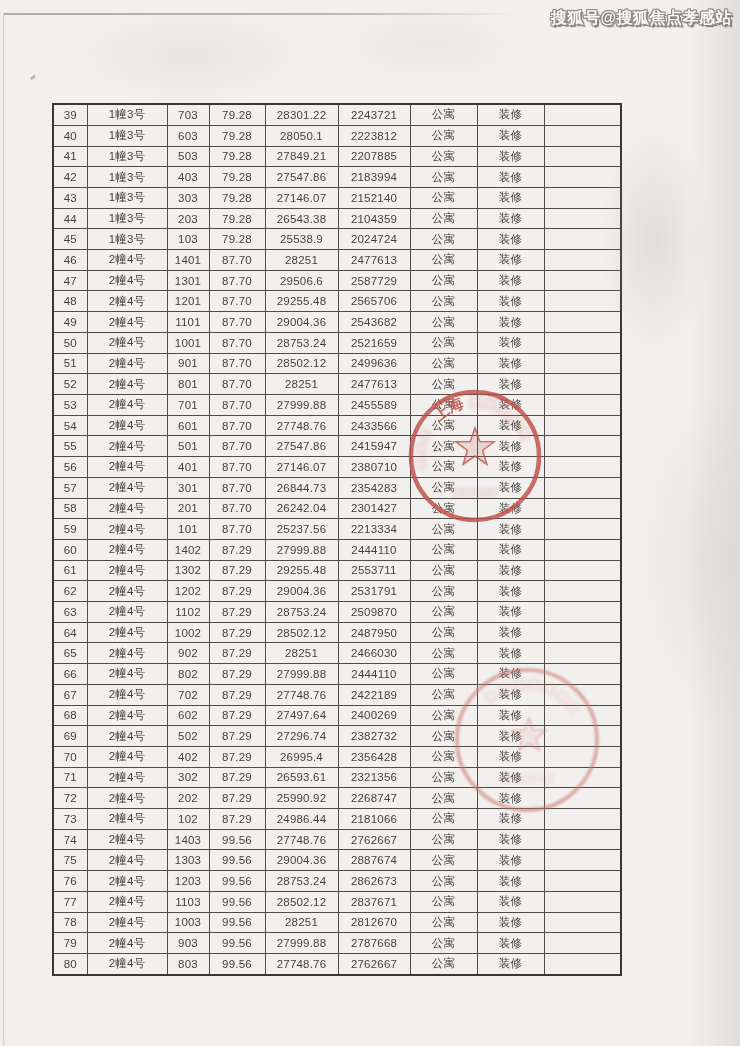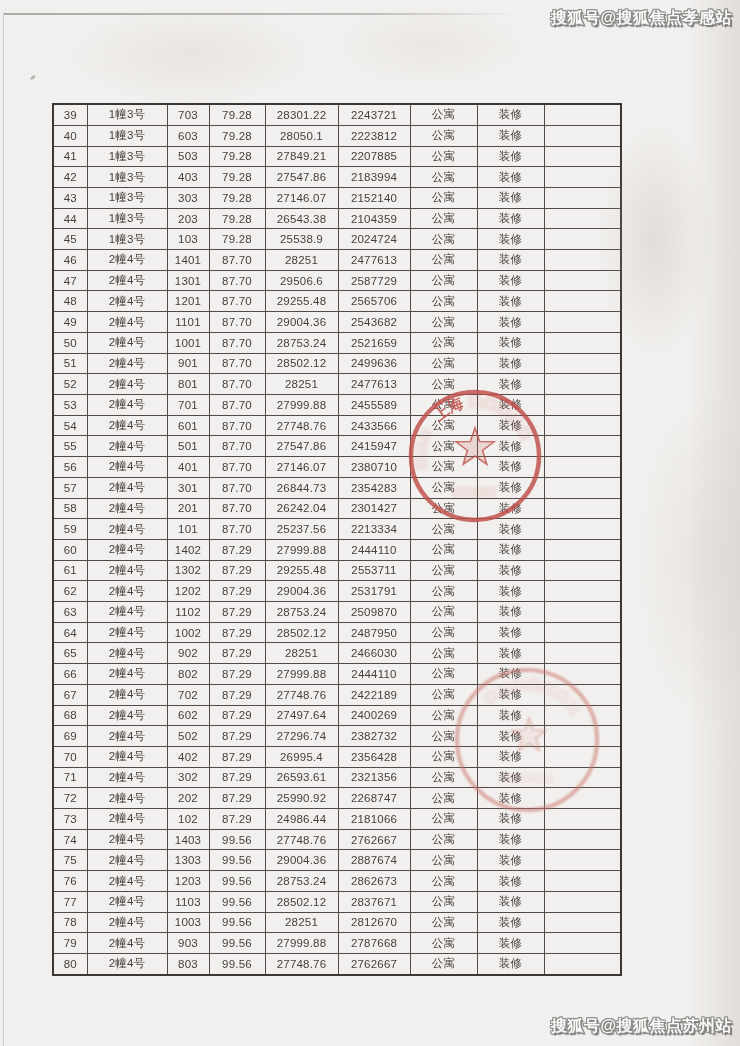--- a/index.html
+++ b/index.html
@@ -622,15 +622,14 @@
         </filter>
     </defs>
     <circle cx="78" cy="78" r="70" fill="none" stroke="#cc776e" stroke-width="4" opacity="0.55" filter="url(#sealBlurC)"></circle>
     <polygon points="0,-18 4.23,-5.82 17.12,-5.56 6.85,2.22 10.58,14.56 0,7.2 -10.58,14.56 -6.85,2.22 -17.12,-5.56 -4.23,-5.82" transform="translate(80,74)" fill="rgba(204,119,110,0.16)" stroke="#cc776e" stroke-width="1.4" opacity="0.5" filter="url(#sealBlurC)"></polygon>
     <text font-size="14" fill="#cc776e" opacity="0.45" filter="url(#sealBlurD)">
       <textPath href="#sealArcLower" startOffset="60">口口口口口口口</textPath>
     </text>
     <text x="78" y="120" text-anchor="middle" font-size="11" fill="#cc776e" opacity="0.4" filter="url(#sealBlurD)">口口口口口</text>
   </svg>
 
-  <div class="watermark wm-bottom">搜狐号@搜狐焦点苏州站</div>
 
 </div>
 
 </body></html>

